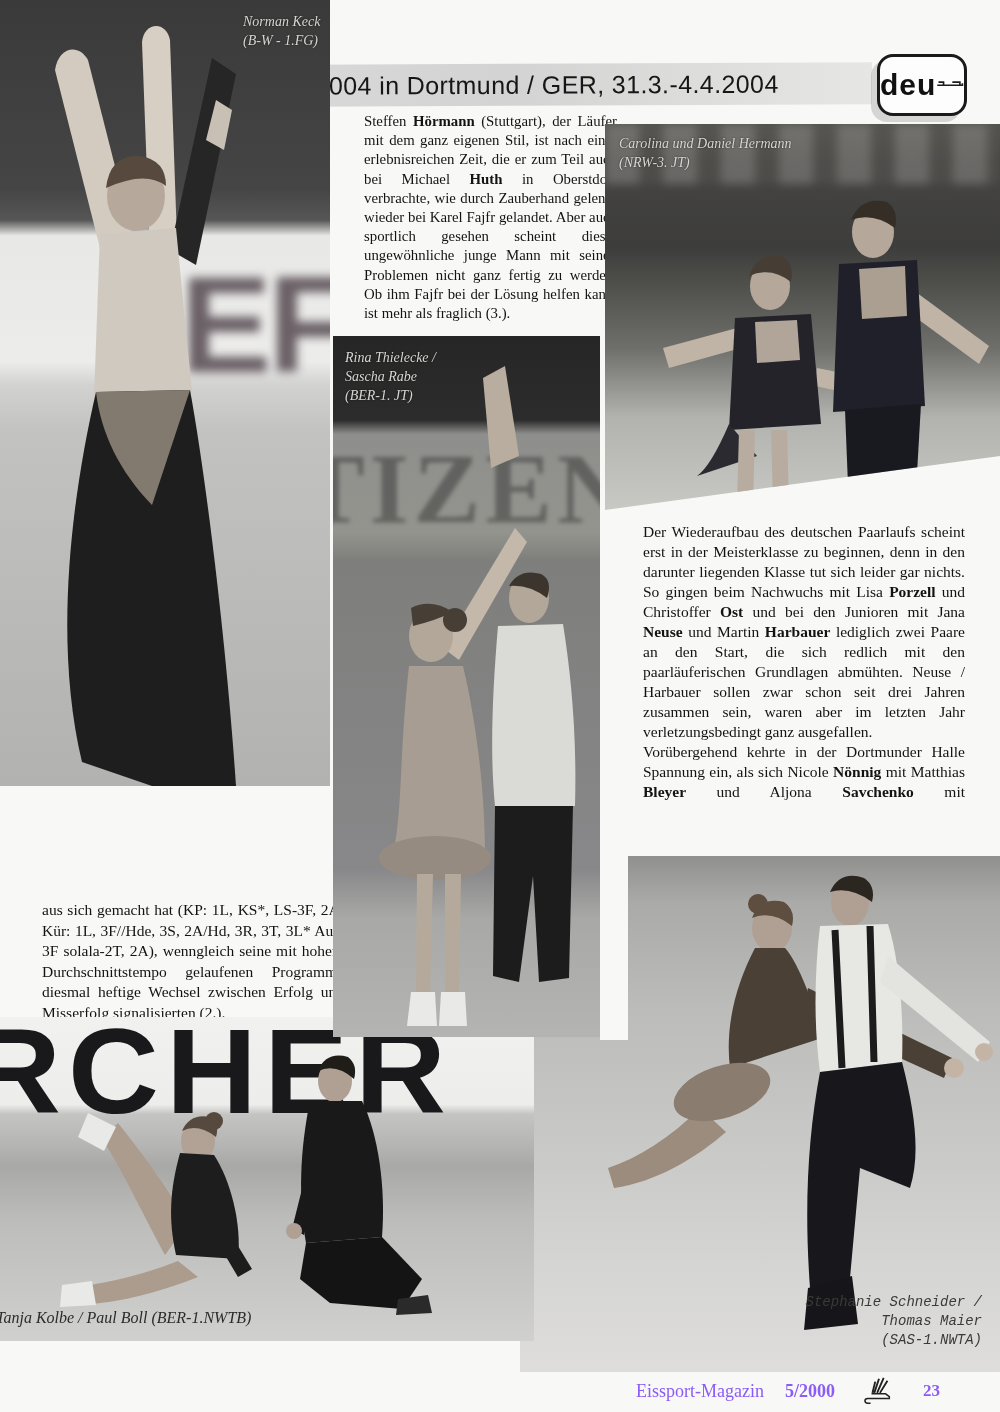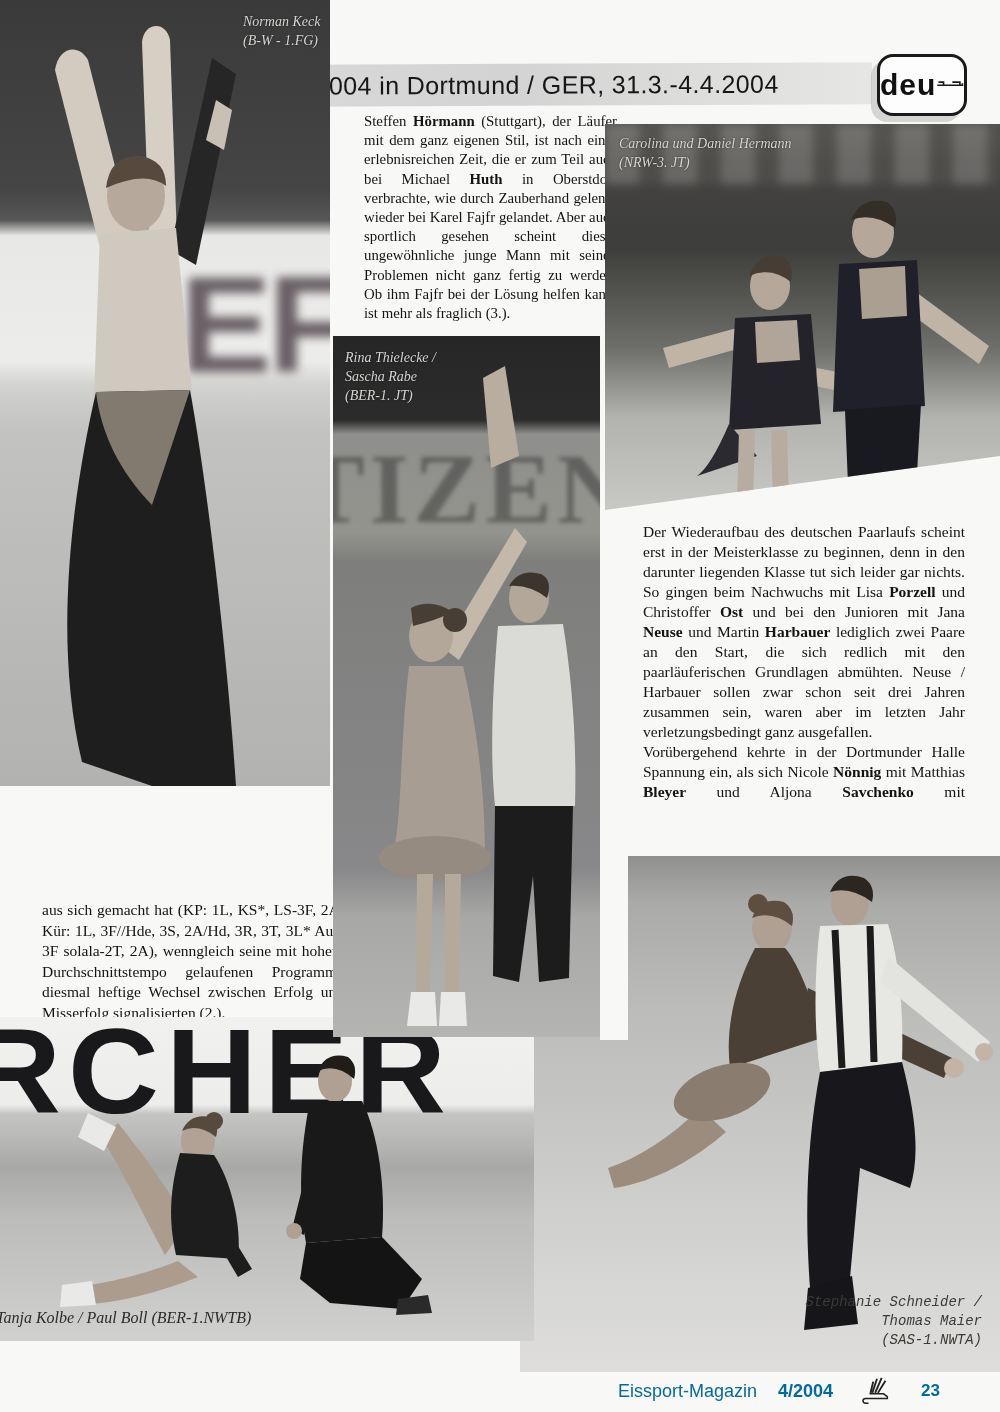--- a/index.html
+++ b/index.html
@@ -73,21 +73,21 @@
   .article-paarlauf{left:643px;top:522px;width:322px;font-size:15.5px;line-height:20px;}
   .article-paarlauf h3{margin:0 0 6px 0;font-family:"Liberation Sans",sans-serif;
                        font-size:17px;color:#101010;text-align:left;}
   .justify-last{text-align-last:justify;}
   .article-results{left:42px;top:900px;width:302px;font-size:15.5px;line-height:20.6px;}
   b{font-weight:700;}
 
   
   .footer{position:absolute;left:0;top:1374px;width:940px;height:34px;display:flex;
           justify-content:flex-end;align-items:center;gap:25px;
-          font-family:Liberation Sans, sans-serif;font-size:18px;color:#0369a1;}
+          font-family:Liberation Serif, serif;font-size:18px;color:#8b5cf6;}
   .f-issue{font-weight:700;margin-left:-4px;}
   .f-page{font-weight:700;font-size:17px;}
 </style>
 </head>
 <body>
 
 <div class="page">
 
   <div class="smudge"></div>
 
@@ -231,21 +231,21 @@
     <p>Der Wiederaufbau des deutschen Paarlaufs scheint erst in der Meisterklasse zu beginnen, denn in den darunter liegenden Klasse tut sich leider gar nichts. So gingen beim Nachwuchs mit Lisa <b>Porzell</b> und Christoffer <b>Ost</b> und bei den Junioren mit Jana <b>Neuse</b> und Martin <b>Harbauer</b> lediglich zwei Paare an den Start, die sich redlich mit den paarläuferischen Grundlagen abmühten. Neuse / Harbauer sollen zwar schon seit drei Jahren zusammen sein, waren aber im letzten Jahr verletzungsbedingt ganz ausgefallen.</p>
     <p class="justify-last">Vorübergehend kehrte in der Dortmunder Halle Spannung ein, als sich Nicole <b>Nönnig</b> mit Matthias <b>Bleyer</b> und Aljona <b>Savchenko</b> mit</p>
   </div>
 
   <div class="article article-results">
     <p>aus sich gemacht hat (KP: 1L, KS*, LS-3F, 2A; Kür: 1L, 3F//Hde, 3S, 2A/Hd, 3R, 3T, 3L* Aua, 3F solala-2T, 2A), wenngleich seine mit hohem Durchschnittstempo gelaufenen Programme diesmal heftige Wechsel zwischen Erfolg und Misserfolg signalisierten (2.).</p>
   </div>
 
   <div class="footer">
     <span class="f-mag">Eissport-Magazin</span>
-    <span class="f-issue">4/2004</span>
+    <span class="f-issue">5/2000</span>
     <svg width="38" height="30" viewBox="0 0 40 32">
       <path d="M20,3 L15,18 M25,2 L18,18 M29,5 L21,18 M16,6 L13,18" stroke="#222" stroke-width="2" fill="none"></path>
       <path d="M12,19 L27,19 L31,22 L31,24 L8,24 C4,24 4,29 8,29 L11,29" stroke="#222" stroke-width="1.6" fill="none"></path>
     </svg>
     <span class="f-page">23</span>
   </div>
 
 </div>
 
 </body></html>

